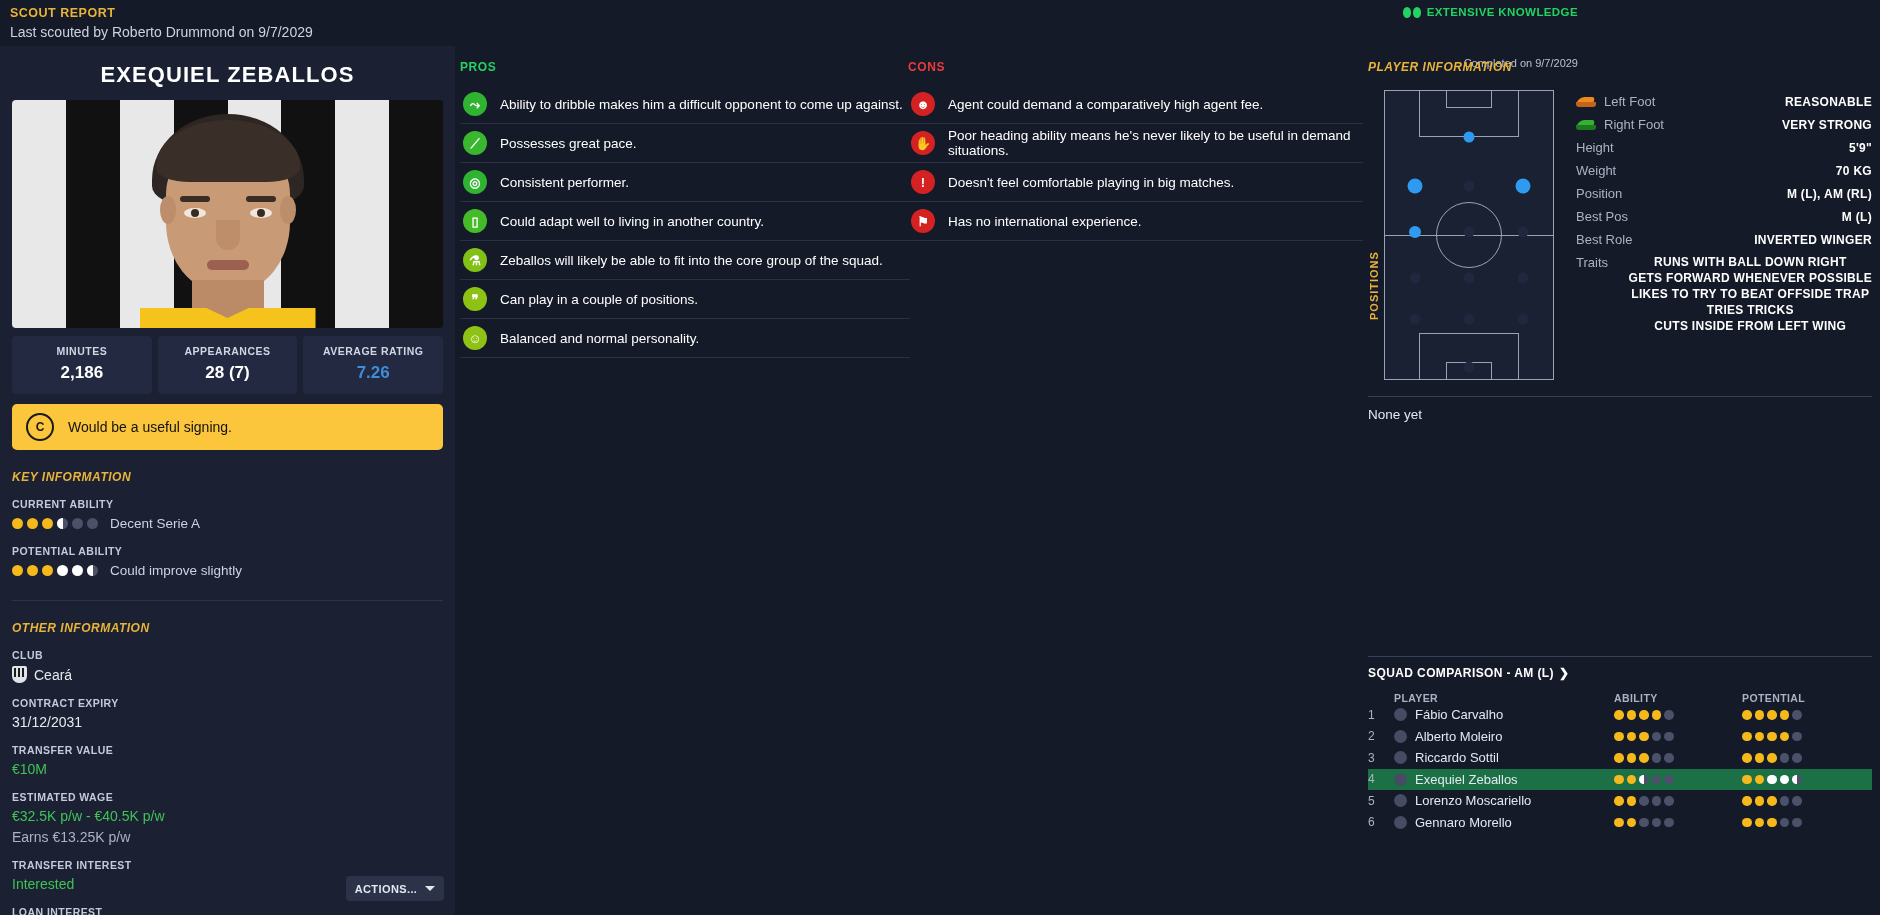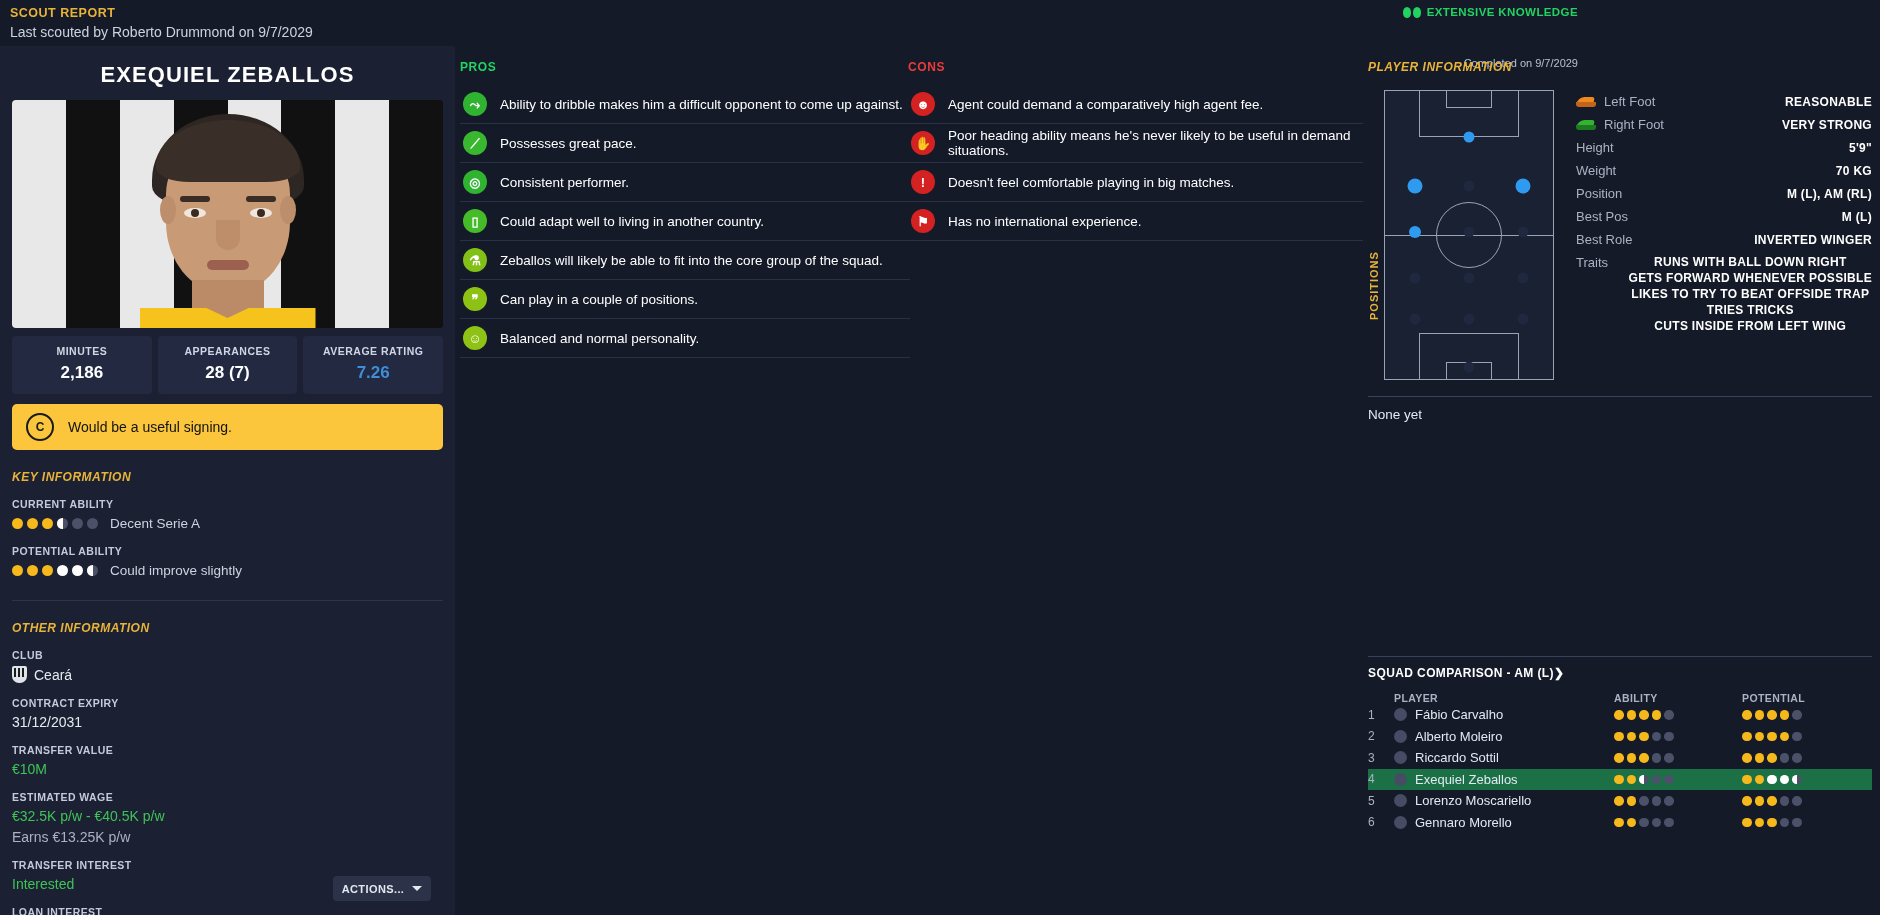--- a/index.html
+++ b/index.html
@@ -151,21 +151,21 @@
   .badge {
     width:15px; height:17px; background:#dfe3ea; border-radius:2px 2px 7px 7px;
     position:relative; flex:none;
   }
   .badge::before {
     content:""; position:absolute; left:2px; top:2px; width:11px; height:9px;
     background:repeating-linear-gradient(90deg,#1b1b1b 0 2px,#dfe3ea 2px 4px);
   }
 
   .actions-btn {
-    position:absolute; left:333px; bottom:14px; width:98px; height:25px;
+    position:absolute; left:346px; bottom:14px; width:98px; height:25px;
     background:#2c3349; border-radius:4px; display:flex; align-items:center;
     justify-content:center; gap:8px; cursor:pointer;text-align:right;
   }
   .actions-btn .t { font-size:11px; font-weight:bold; letter-spacing:.4px; color:#e3e7f0; }
   .chev { width:0;height:0;border-left:5px solid transparent;border-right:5px solid transparent;
           border-top:5px solid #e3e7f0; }
 
   
   .col-head {
     font-size:12px; font-weight:bold; letter-spacing:.6px; text-transform:uppercase;
@@ -244,21 +244,21 @@
   .traits div {
     font-size:12px; font-weight:bold; letter-spacing:.3px; color:#ffffff; text-transform:uppercase;
   }
   .rp-divider { height:1px; background:#39415a; margin-top:16px; }
   .none-yet { font-size:13.5px; color:#e3e8f2; margin-top:10px; }
 
   .sc-wrap { position:absolute; left:1368px; top:656px; width:504px; }
   .sc-top { height:1px; background:#39415a; }
   .sc-head {
     font-size:12px; font-weight:bold; letter-spacing:.4px; color:#ffffff;
-    text-transform:uppercase; margin-top:9px; display:flex; align-items:flex-start; 
+    text-transform:uppercase; margin-top:9px; display:flex; align-items:flex-start; gap:5px;
   }
   .sc-head .arrow { font-size:12px; color:#ffffff; }
   .sc-hdr-row {
     display:flex; margin-top:12px; font-size:10.5px; font-weight:bold; letter-spacing:.4px;
     color:#aab2c4; text-transform:uppercase;
   }
   .c-rank { width:26px; } .c-name { width:220px; } .c-ab { width:128px; } .c-pot { flex:1; }
   .sc-row { display:flex; align-items:center; height:21.5px; font-size:13px; color:#e3e8f2; }
   .sc-row.sel { background:#1b7045; }
   .sc-row .c-rank { color:#aab2c4; font-size:12px; }

